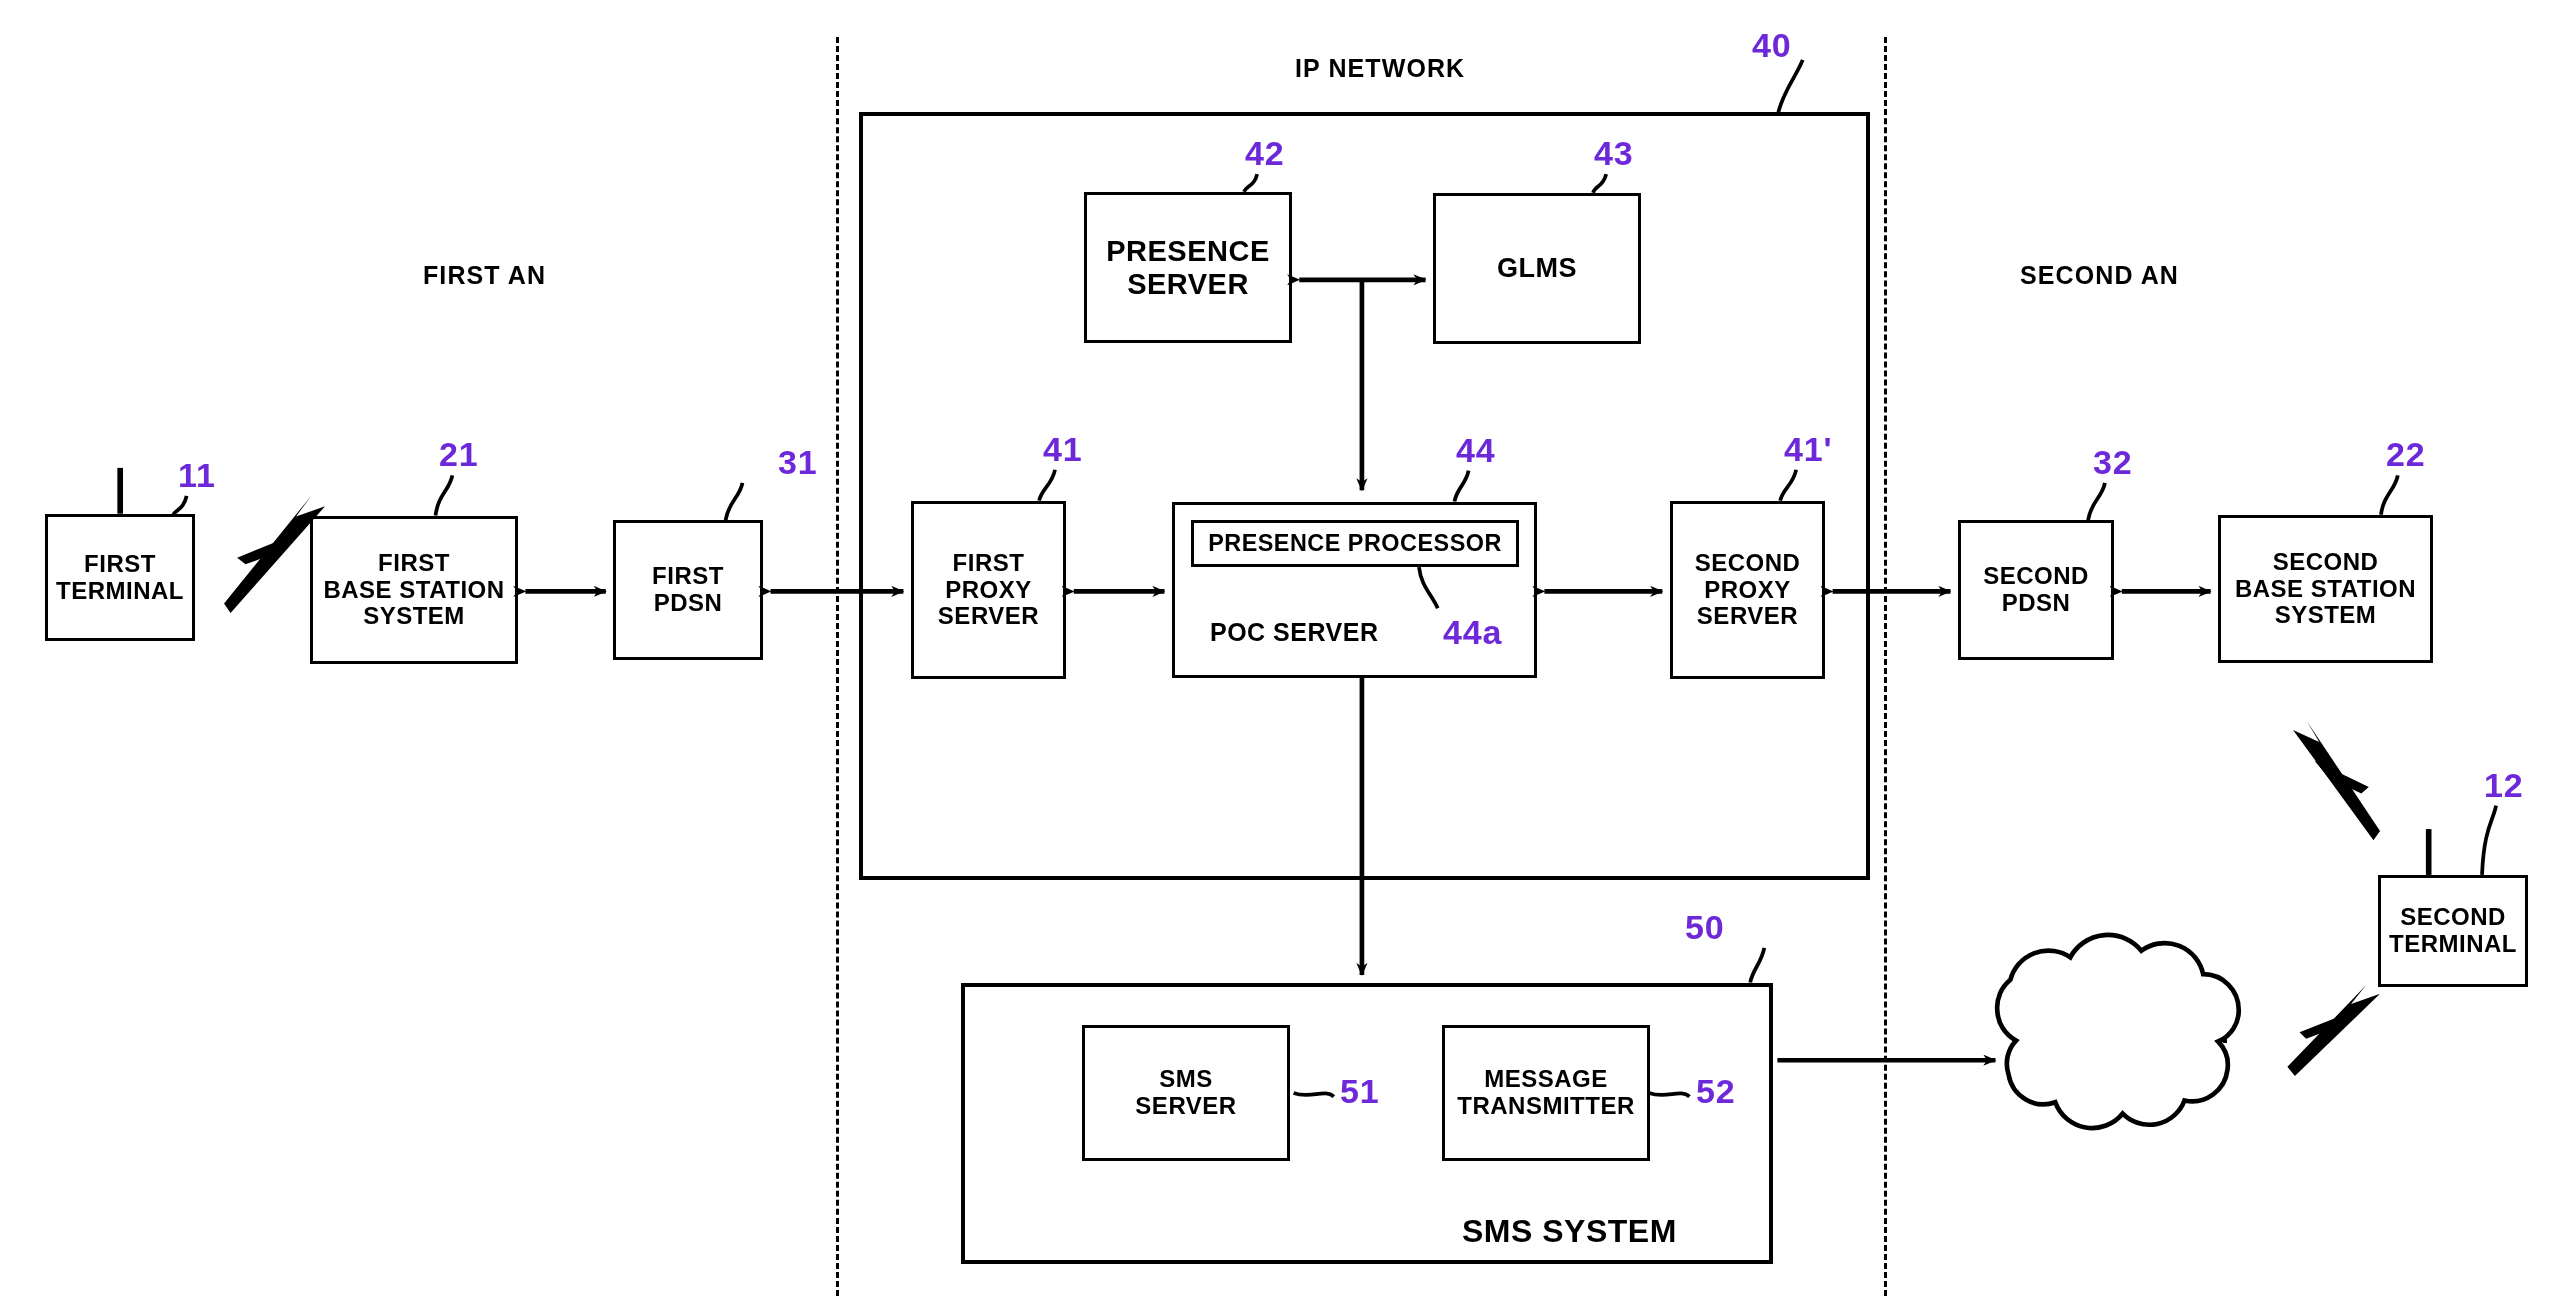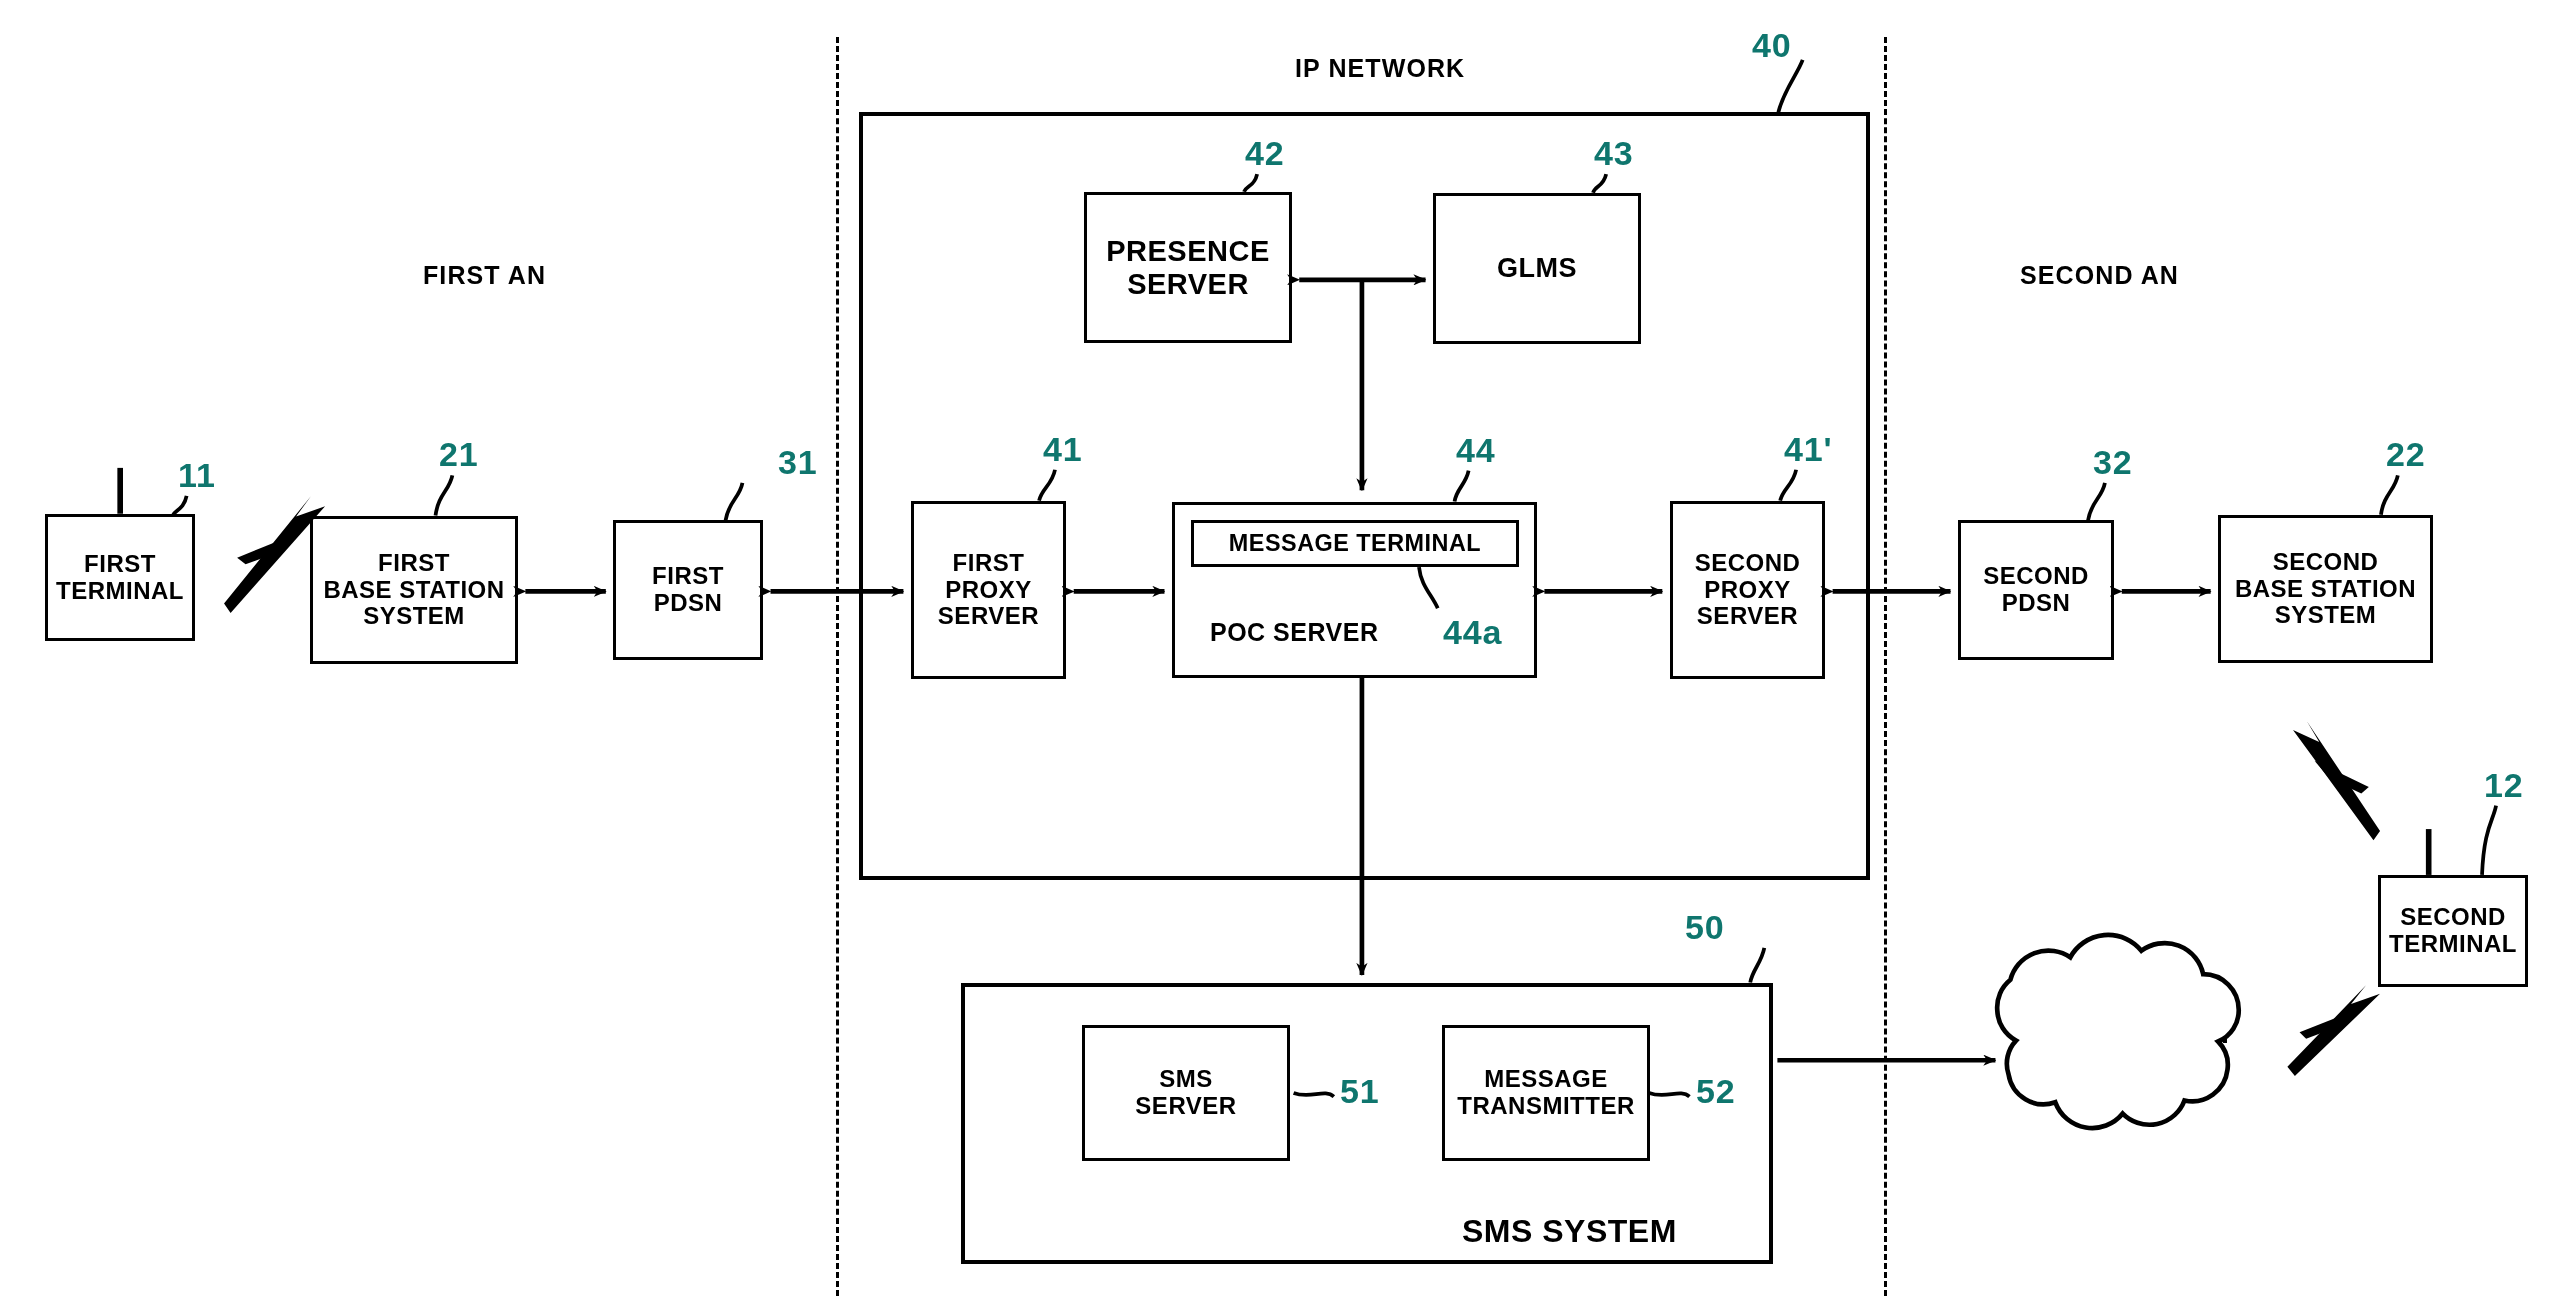--- a/index.html
+++ b/index.html
@@ -35,21 +35,21 @@
   }
   .box .ln { display: block; white-space: nowrap; }
   .bigframe {
     position: absolute;
     border: 4.7px solid #000;
     background: transparent;
     box-sizing: border-box;
   }
   .refnum {
     position: absolute;
-    color: #0f766e;
+    color: #6d28d9;
     font-weight: 700;
     font-size: 34px;
     letter-spacing: 0.9px;
     white-space: nowrap;
   }
   .zone-label {
     position: absolute;
     color: #000;
     font-weight: 700;
     font-size: 25px;
@@ -150,21 +150,21 @@
   </div>
   <div class="refnum" style="left:1245px; top:134px;">42</div>
 
   <div class="box" style="left:1433px; top:193px; width:208px; height:151px; font-size:27px;">
     <span class="ln">GLMS</span>
   </div>
   <div class="refnum" style="left:1594px; top:134px;">43</div>
 
   <div class="box" style="left:1172px; top:502px; width:365px; height:176px;"></div>
   <div class="inner-box" style="left:1191px; top:520px; width:328px; height:47px; font-size:23.4px;">
-    <span>MESSAGE TERMINAL</span>
+    <span>PRESENCE PROCESSOR</span>
   </div>
   <div class="sub-label" style="left:1210px; top:618px; font-size:25px;">POC SERVER</div>
   <div class="refnum" style="left:1456px; top:431px;">44</div>
   <div class="refnum" style="left:1443px; top:613px;">44a</div>
 
   <div class="box" style="left:1670px; top:501px; width:155px; height:178px; font-size:24px;">
     <span class="ln">SECOND</span>
     <span class="ln">PROXY</span>
     <span class="ln">SERVER</span>
   </div>

